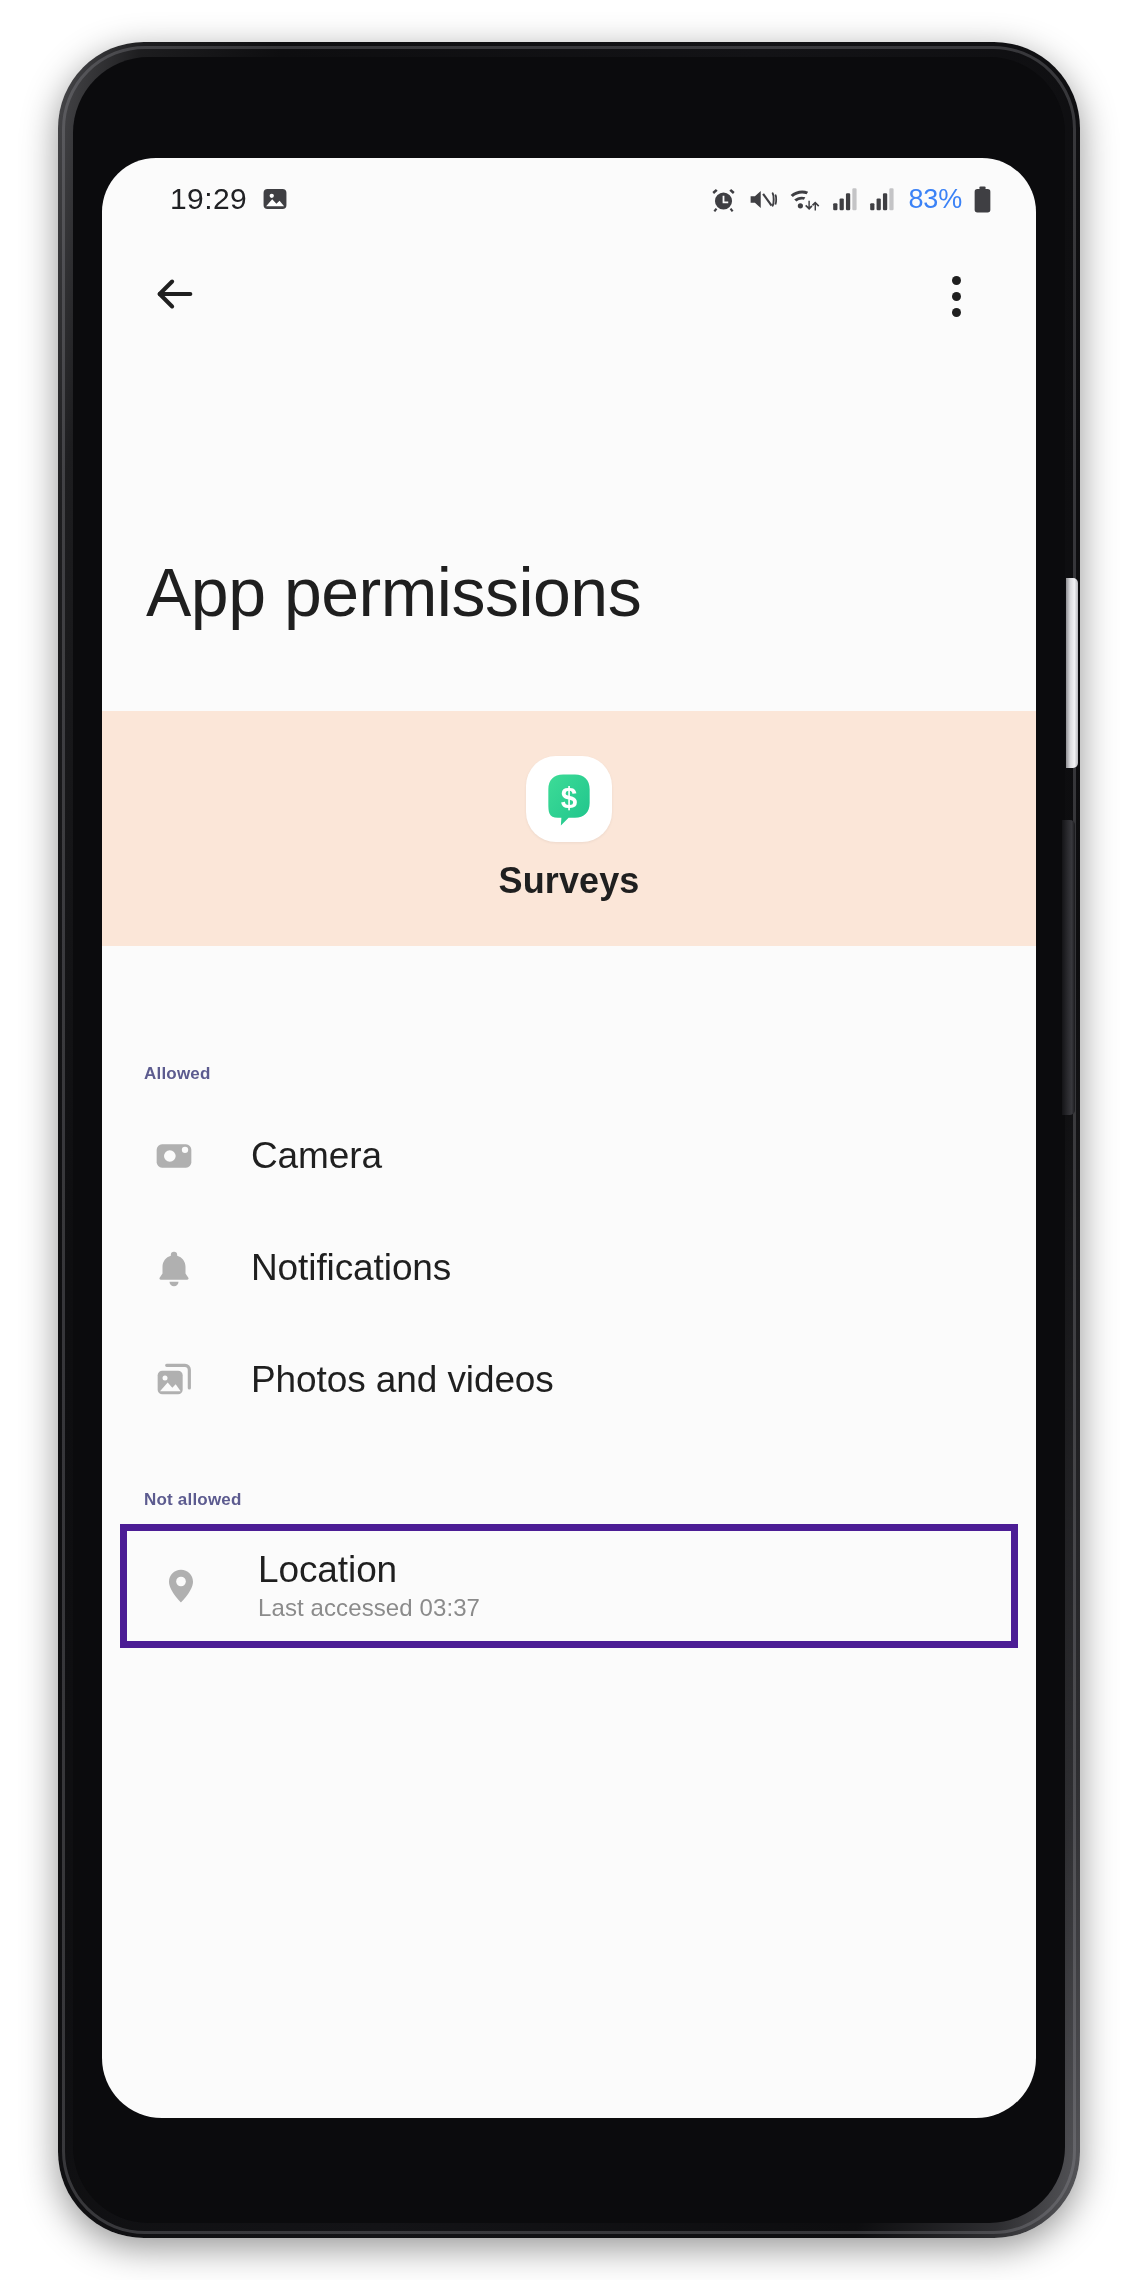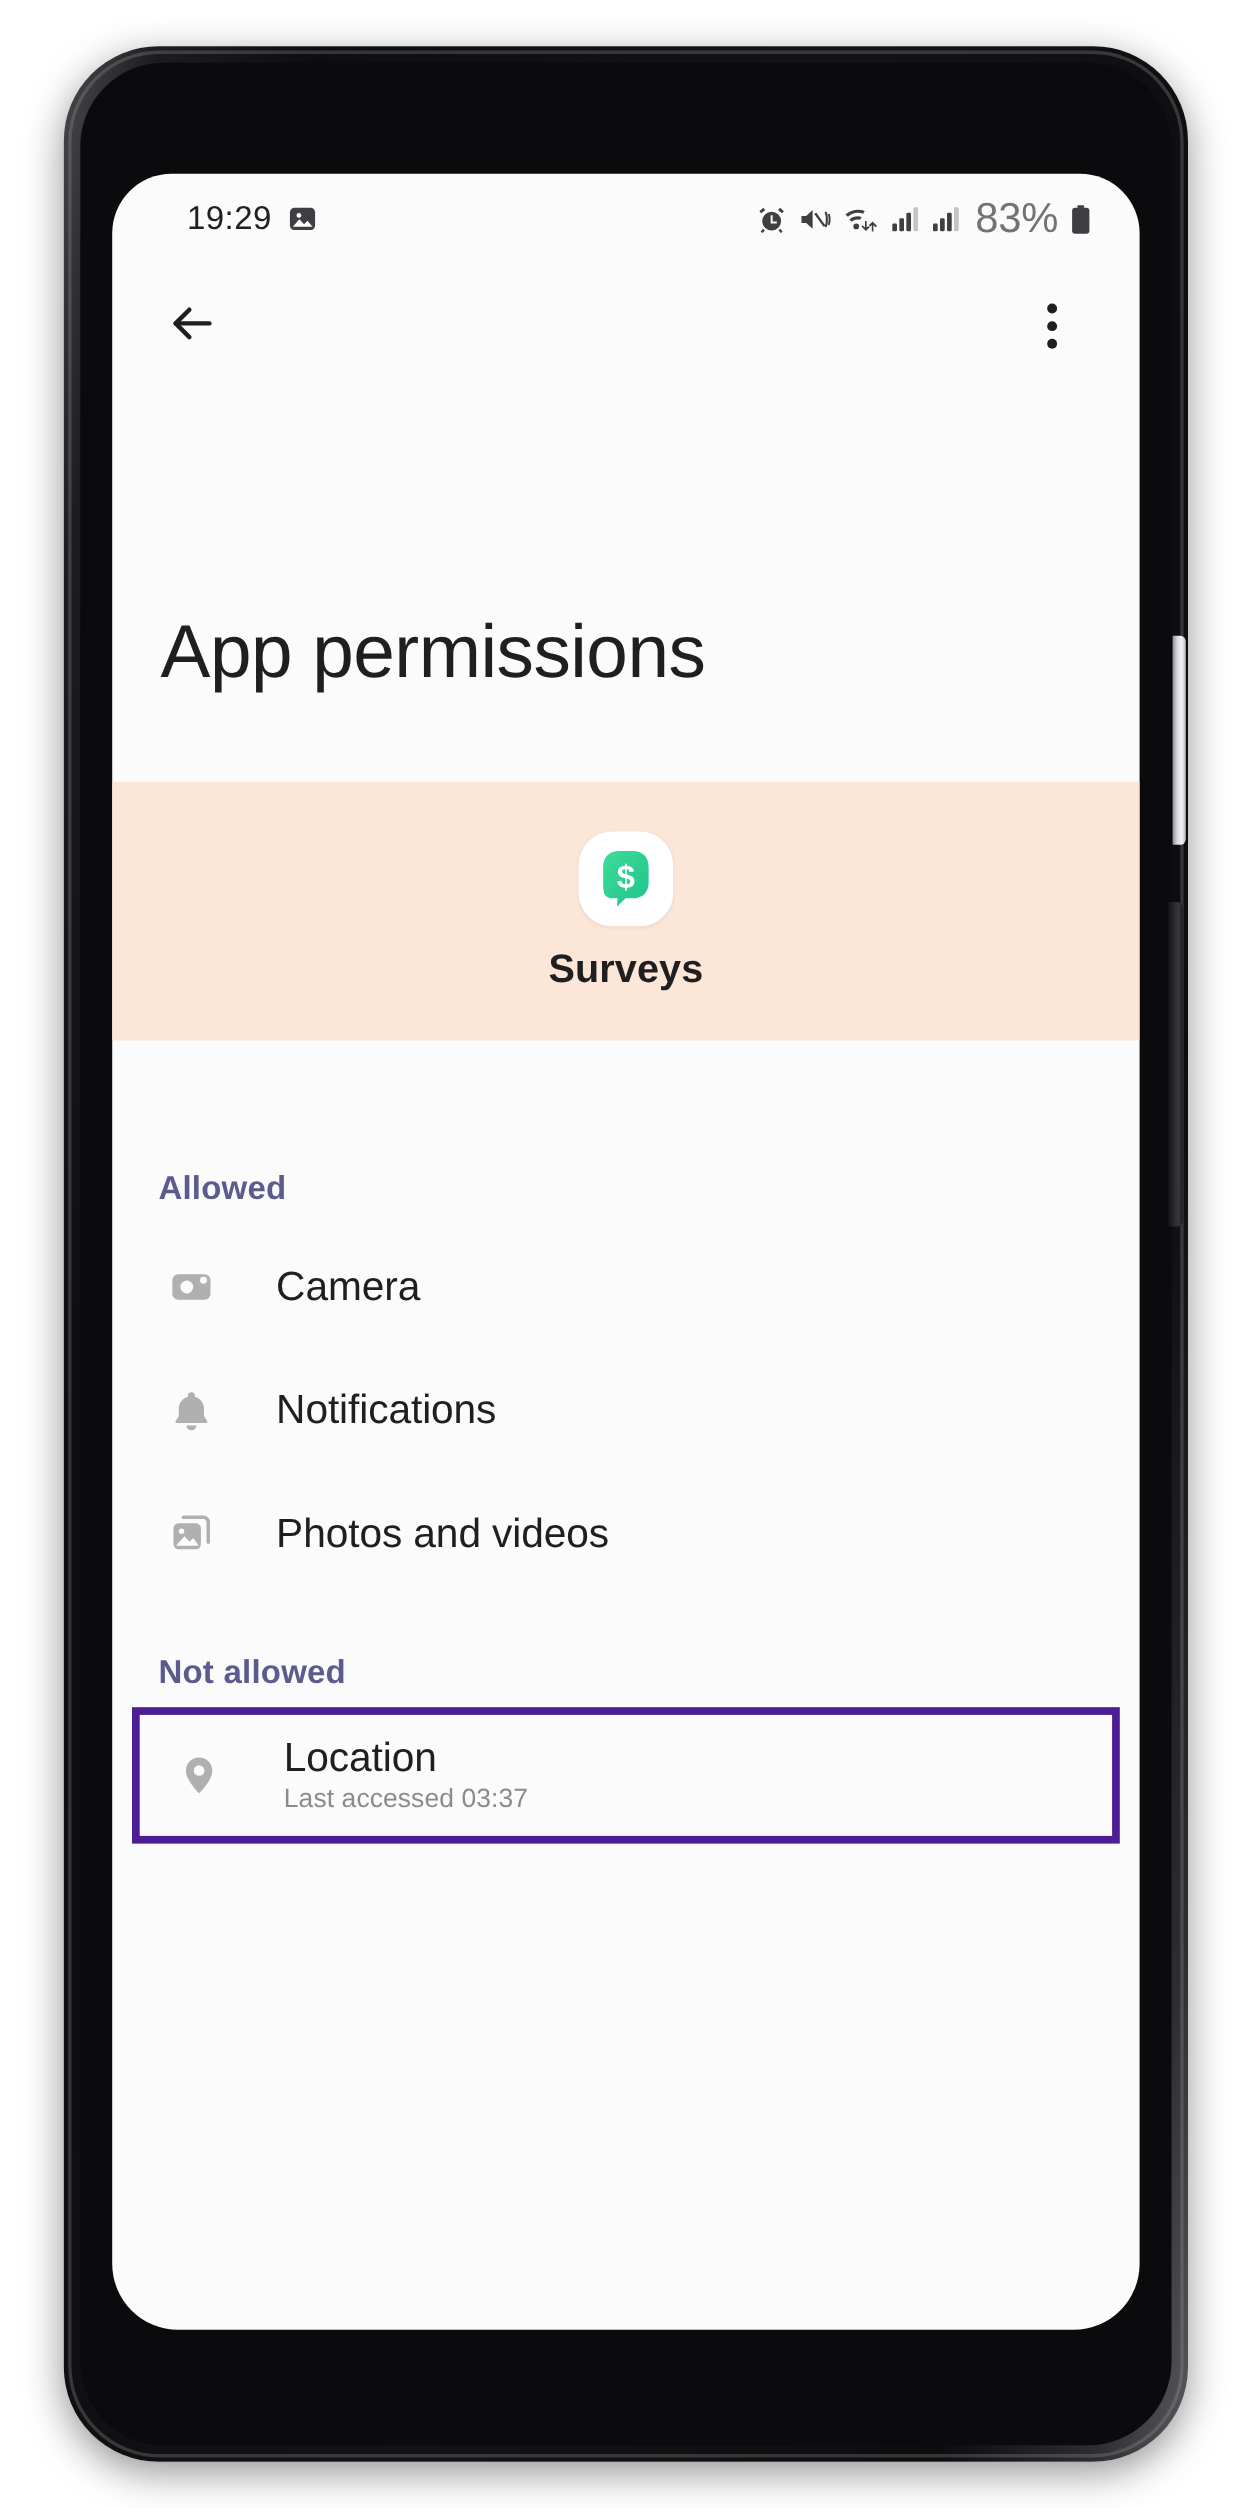--- a/index.html
+++ b/index.html
@@ -102,21 +102,21 @@
     display: flex; align-items: center;
     justify-content: space-between;
     padding: 0 44px 0 40px;
   }
   #status-left { display: flex; align-items: center; gap: 14px; }
   #status-clock {
     font-size: 30px; color: #202124; letter-spacing: .4px; margin-left: 28px;
   }
   #status-right { display: flex; align-items: center; gap: 11px; }
   #battery-percent {
-    font-size: 38px; color: #737373; letter-spacing: -.2px; margin-left: 3px;
+    font-size: 27px; color: #3b82f6; letter-spacing: -.2px; margin-left: 3px;
   }
   .sicon { display: block; }
 
   
   #app-bar {
     position: absolute; left: 0; top: 82px;
     width: 100%; height: 112px;
     display: flex; align-items: center;
     justify-content: space-between;
     padding: 0 52px 0 42px;
@@ -152,21 +152,21 @@
     font-size: 36px; font-weight: 700; color: #1f1f1f;
     letter-spacing: .1px;
   }
 
   
   #permission-list {
     position: absolute; left: 0; top: 788px;
     width: 100%;
   }
   .section-header {
-    font-size: 30px; font-weight: 700; color: #5c5b8f;
+    font-size: 17px; font-weight: 700; color: #5c5b8f;
     padding-left: 42px;
     letter-spacing: .2px;
   }
   #allowed-header { padding-top: 118px; }
   #not-allowed-header { padding-top: 54px; }
 
   .perm-row {
     display: flex; align-items: center;
     height: 112px;
     padding-left: 46px;

